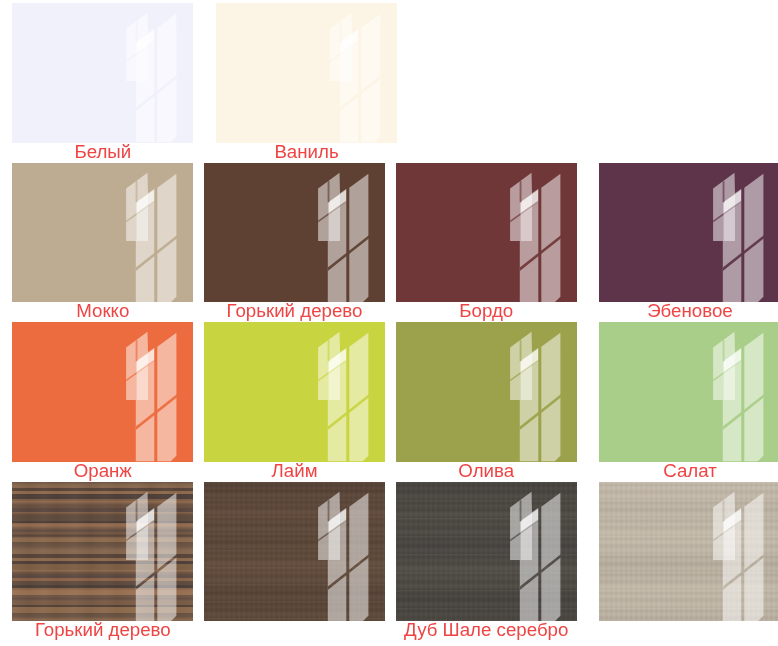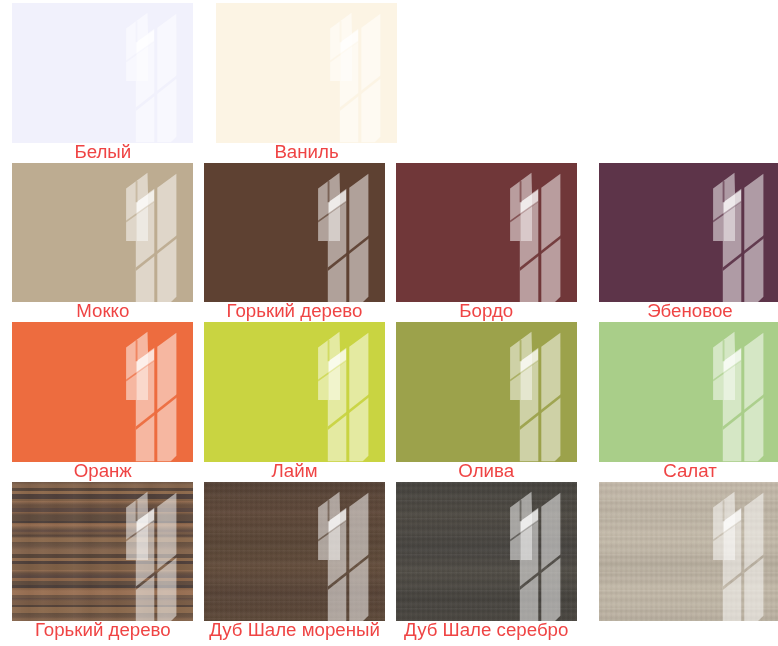--- a/index.html
+++ b/index.html
@@ -459,21 +459,20 @@
     <polygon opacity="0.51" points="145.3,24.7 164.4,10.7 164.4,133.7 158.5,139.5 145.3,139.5"></polygon>
     <g clip-path="url(#blk11)">
 
       <polygon opacity="0.46" points="124.6,39.1 136,31.1 136,78.1 124.6,78.1"></polygon>
 
       <polygon opacity="0.60" points="124.6,39.1 142.3,26.7 142.3,38.4 124.6,50.8"></polygon>
     </g>
   </g>
  </svg>
         </div>
-        <div class="label">Дуб Шале мореный</div>
       </div>
       <div class="cell">
         <div class="swatch" style="background: rgb(85, 83, 79);">
           <div class="tex tex-wood-silver"></div>
           <svg class="door" viewBox="0 0 181 139.5" preserveAspectRatio="none">
   <defs>
     <clipPath id="blk12">
       <polygon points="114.1,25.5 135.5,9.8 136,30.3 142.3,25.8 142.3,139.5 123.8,139.5 123.8,78.1 114.1,78.1"></polygon>
     </clipPath>
     <mask id="msk12">

